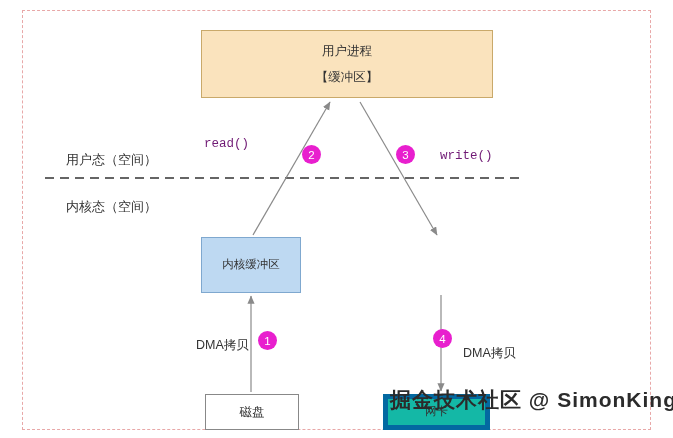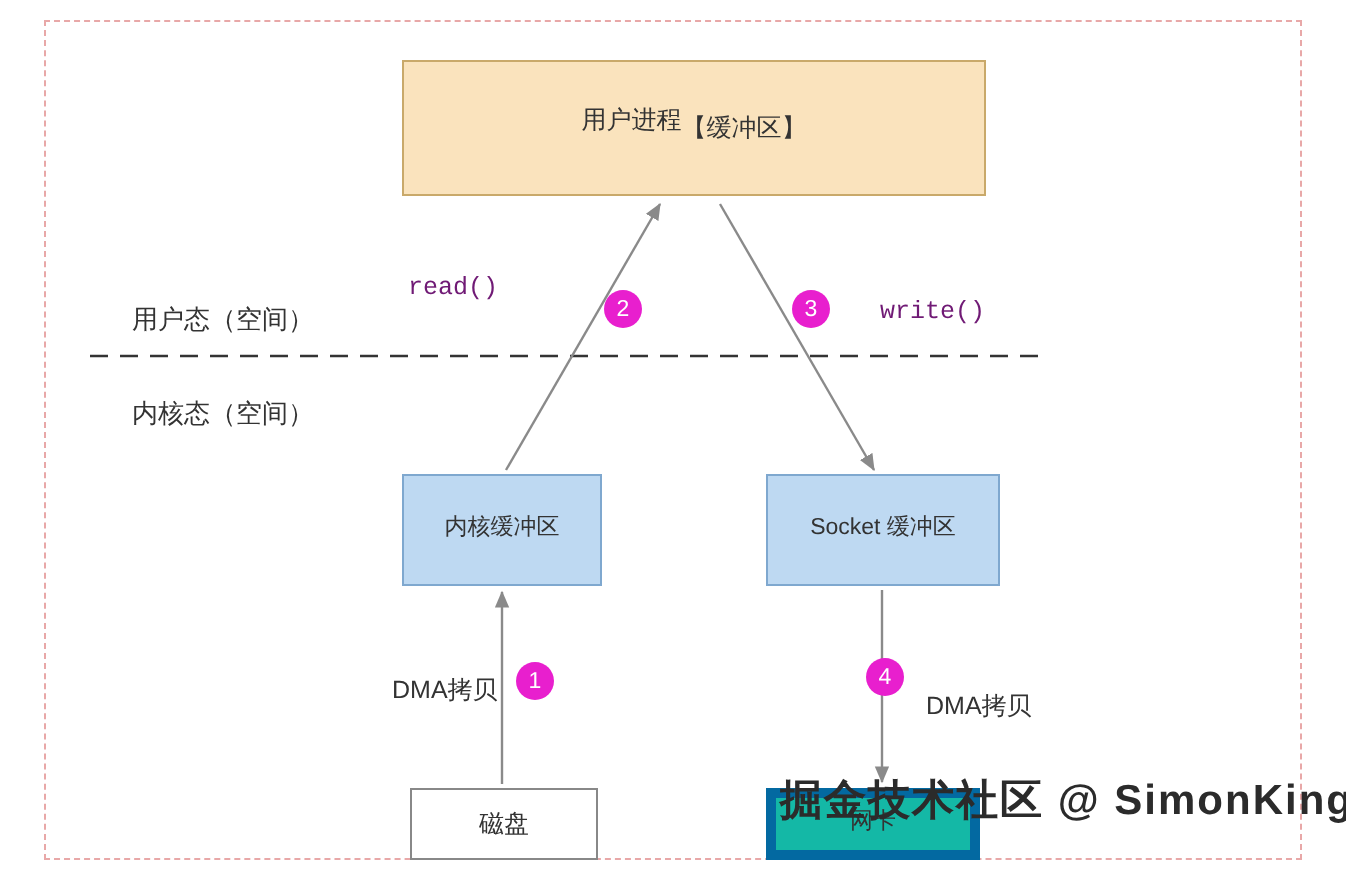--- a/index.html
+++ b/index.html
@@ -23,21 +23,21 @@
   }
   svg.layer {
     position:absolute; left:0; top:0;
     width:673px; height:438px;
     pointer-events:none;
   }
   .box {
     position:absolute;
     box-sizing:border-box;
     display:flex;
-    flex-direction:row;
+    flex-direction:column;
     align-items:center;
     justify-content:center;
     font-size:12.5px;
     color:#333;
     line-height:1.5;
   }
   .box-user {
     left:201px; top:30px;
     width:292px; height:68px;
     background:#fae3bd;
@@ -137,23 +137,20 @@
 
   <div class="box box-user">
     <span class="l1">用户进程</span>
     <span>【缓冲区】</span>
   </div>
 
   <div class="box box-pagecache">
     <span>内核缓冲区</span>
   </div>
 
-  <div class="box box-socket">
-    <span>Socket 缓冲区</span>
-  </div>
 
   <div class="box box-disk">
     <span>磁盘</span>
   </div>
 
   <div class="box box-nic">
     <span>网卡</span>
   </div>
 
   <div class="label-mono" style="left:204px; top:137px;">read()</div>

